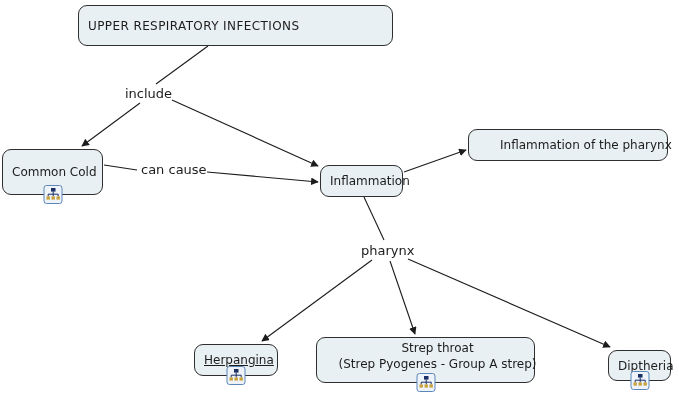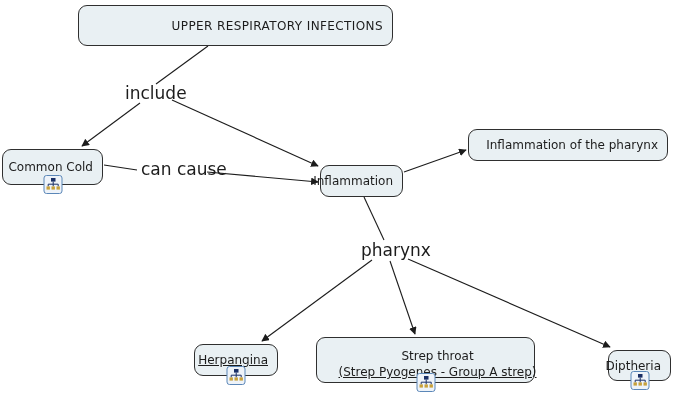--- a/index.html
+++ b/index.html
@@ -28,43 +28,42 @@
     pointer-events: none;
   }
   .node {
     position: absolute;
     box-sizing: border-box;
     background: #e9f0f3;
     border: 1px solid #2f2f2f;
     border-radius: 9px;
     display: flex;
     align-items: center;
-    justify-content: flex-end;
+    justify-content: flex-start;
     text-align: center;
     color: #1c1c1c;
     font-size: 12px;
     line-height: 14px;
     padding: 2px 9px;
     white-space: nowrap;
   }
   .node-label {
     display: block;
   }
   .node-sub {
     display: block;
-    text-decoration: underline;
   }
   .node-two-line {
     flex-direction: column;
     line-height: 16px;
     padding-left: 33px;
   }
   .edge-label {
     position: absolute;
-    font-size: 17px;
+    font-size: 13px;
     color: #1c1c1c;
     background: transparent;
     white-space: nowrap;
     line-height: 13px;
   }
   
   .node-icon {
     position: absolute;
     width: 19px;
     height: 19px;
@@ -114,21 +113,21 @@
 
     <line x1="390" y1="261" x2="415" y2="334" stroke="#1c1c1c" stroke-width="1.1" marker-end="url(#ah)"></line>
 
     <line x1="408" y1="259" x2="610" y2="347" stroke="#1c1c1c" stroke-width="1.1" marker-end="url(#ah)"></line>
   </svg>
 
   <div class="node" style="left:78px; top:5px; width:315px; height:41px; letter-spacing:0.4px;">
     <span class="node-label">UPPER RESPIRATORY INFECTIONS</span>
   </div>
 
-  <div class="node" style="left:2px; top:149px; width:101px; height:36px;">
+  <div class="node" style="left:2px; top:149px; width:101px; height:46px;">
     <span class="node-label">Common Cold</span>
     <span class="node-icon">
       <svg viewBox="0 0 17 17">
         <rect x="6.5" y="2" width="4.5" height="3.6" fill="#1a2f66"></rect>
         <path d="M8.7 5.6 L8.7 8.2 M3.7 8.2 L13.7 8.2 M3.7 8.2 L3.7 10.4 M8.7 8.2 L8.7 10.4 M13.7 8.2 L13.7 10.4" stroke="#1a2f66" stroke-width="1" fill="none"></path>
         <rect x="2" y="10.4" width="3.4" height="3.2" fill="#c8a13a"></rect>
         <rect x="7" y="10.4" width="3.4" height="3.2" fill="#c8a13a"></rect>
         <rect x="12" y="10.4" width="3.4" height="3.2" fill="#c8a13a"></rect>
       </svg>
     </span>

